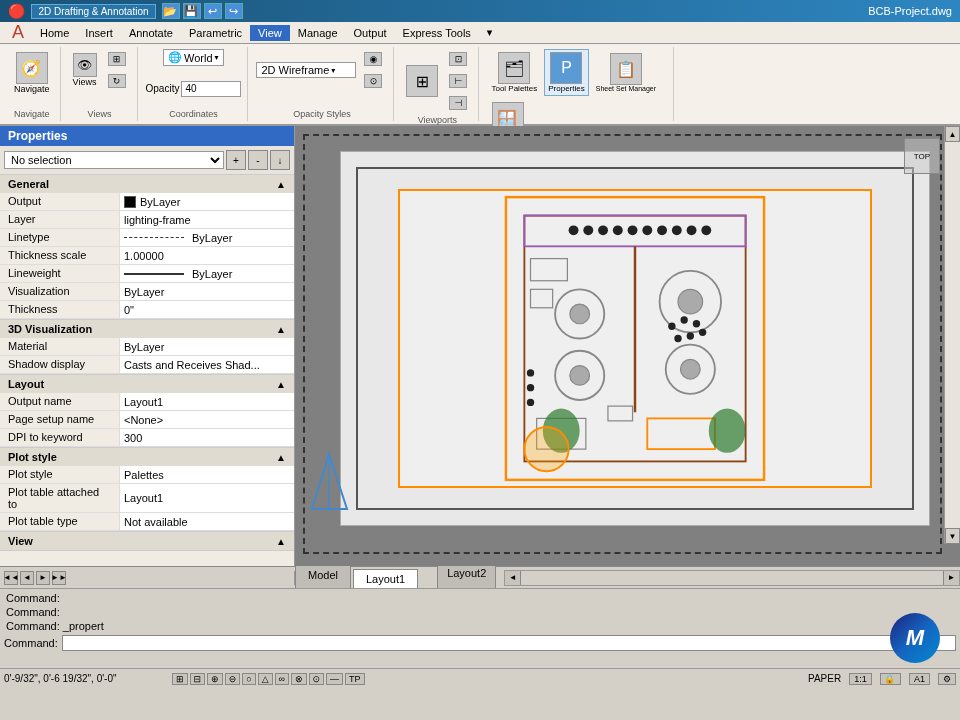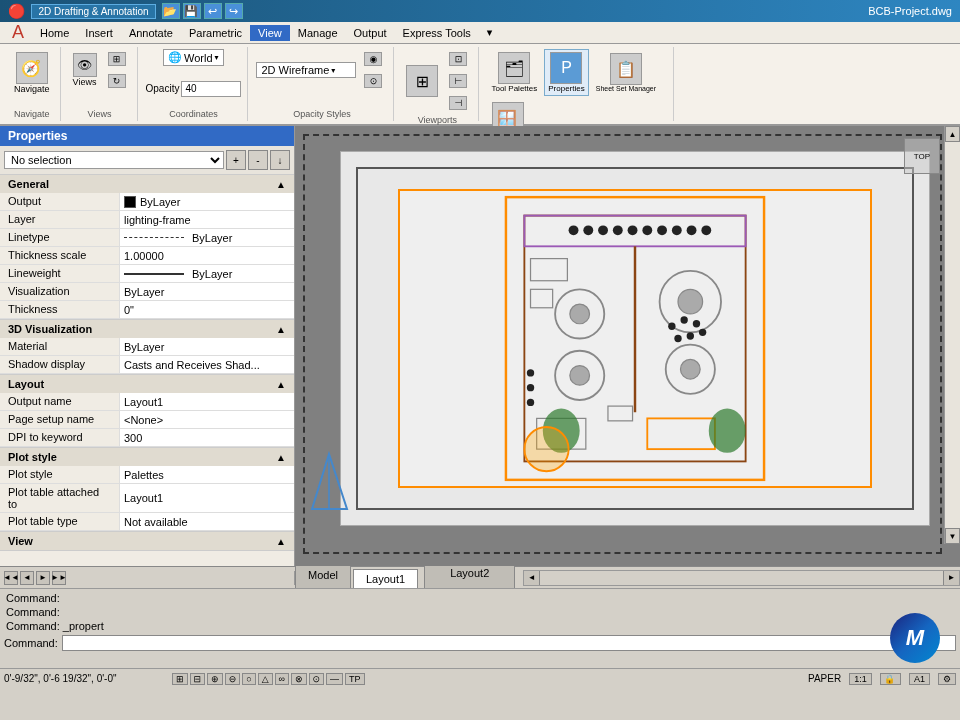--- a/index.html
+++ b/index.html
@@ -436,21 +436,21 @@
 <div style="background:#d4d0c8;height:22px;display:flex;align-items:center;border-top:1px solid #888;">
   <div style="width:295px;background:#d4d0c8;display:flex;align-items:center;padding:0 4px;gap:2px;border-right:1px solid #999;">
     <div style="width:14px;height:14px;background:#c8c4bc;border:1px solid #888;display:flex;align-items:center;justify-content:center;font-size:8px;cursor:pointer;">◄◄</div>
     <div style="width:14px;height:14px;background:#c8c4bc;border:1px solid #888;display:flex;align-items:center;justify-content:center;font-size:8px;cursor:pointer;">◄</div>
     <div style="width:14px;height:14px;background:#c8c4bc;border:1px solid #888;display:flex;align-items:center;justify-content:center;font-size:8px;cursor:pointer;">►</div>
     <div style="width:14px;height:14px;background:#c8c4bc;border:1px solid #888;display:flex;align-items:center;justify-content:center;font-size:8px;cursor:pointer;">►►</div>
   </div>
   <div style="display:flex;align-items:flex-end;height:22px;">
     <div style="padding:2px 12px;background:#c0bdb6;border:1px solid #888;border-bottom:none;font-size:11px;cursor:pointer;height:28px;display:flex;align-items:center;">Model</div>
     <div style="padding:2px 12px;background:white;border:1px solid #888;border-bottom:none;font-size:11px;cursor:pointer;height:20px;display:flex;align-items:center;margin-left:2px;">Layout1</div>
-    <div style="padding:2px 25px;background:#c0bdb6;border:1px solid #888;border-bottom:none;font-size:11px;cursor:pointer;height:32px;display:flex;align-items:center;margin-left:6px;">Layout2</div>
+    <div style="padding:2px 9px;background:#c0bdb6;border:1px solid #888;border-bottom:none;font-size:11px;cursor:pointer;height:32px;display:flex;align-items:center;margin-left:19px;">Layout2</div>
   </div>
 
   <div style="flex:1;background:#d4d0c8;height:16px;margin-left:8px;border:1px solid #999;display:flex;">
     <div style="width:16px;background:#c8c4bc;border-right:1px solid #888;display:flex;align-items:center;justify-content:center;cursor:pointer;font-size:8px;">◄</div>
     <div style="flex:1;"></div>
     <div style="width:16px;background:#c8c4bc;border-left:1px solid #888;display:flex;align-items:center;justify-content:center;cursor:pointer;font-size:8px;">►</div>
   </div>
 </div>
 
 <div class="command-area" style="height:80px;position:relative;">

